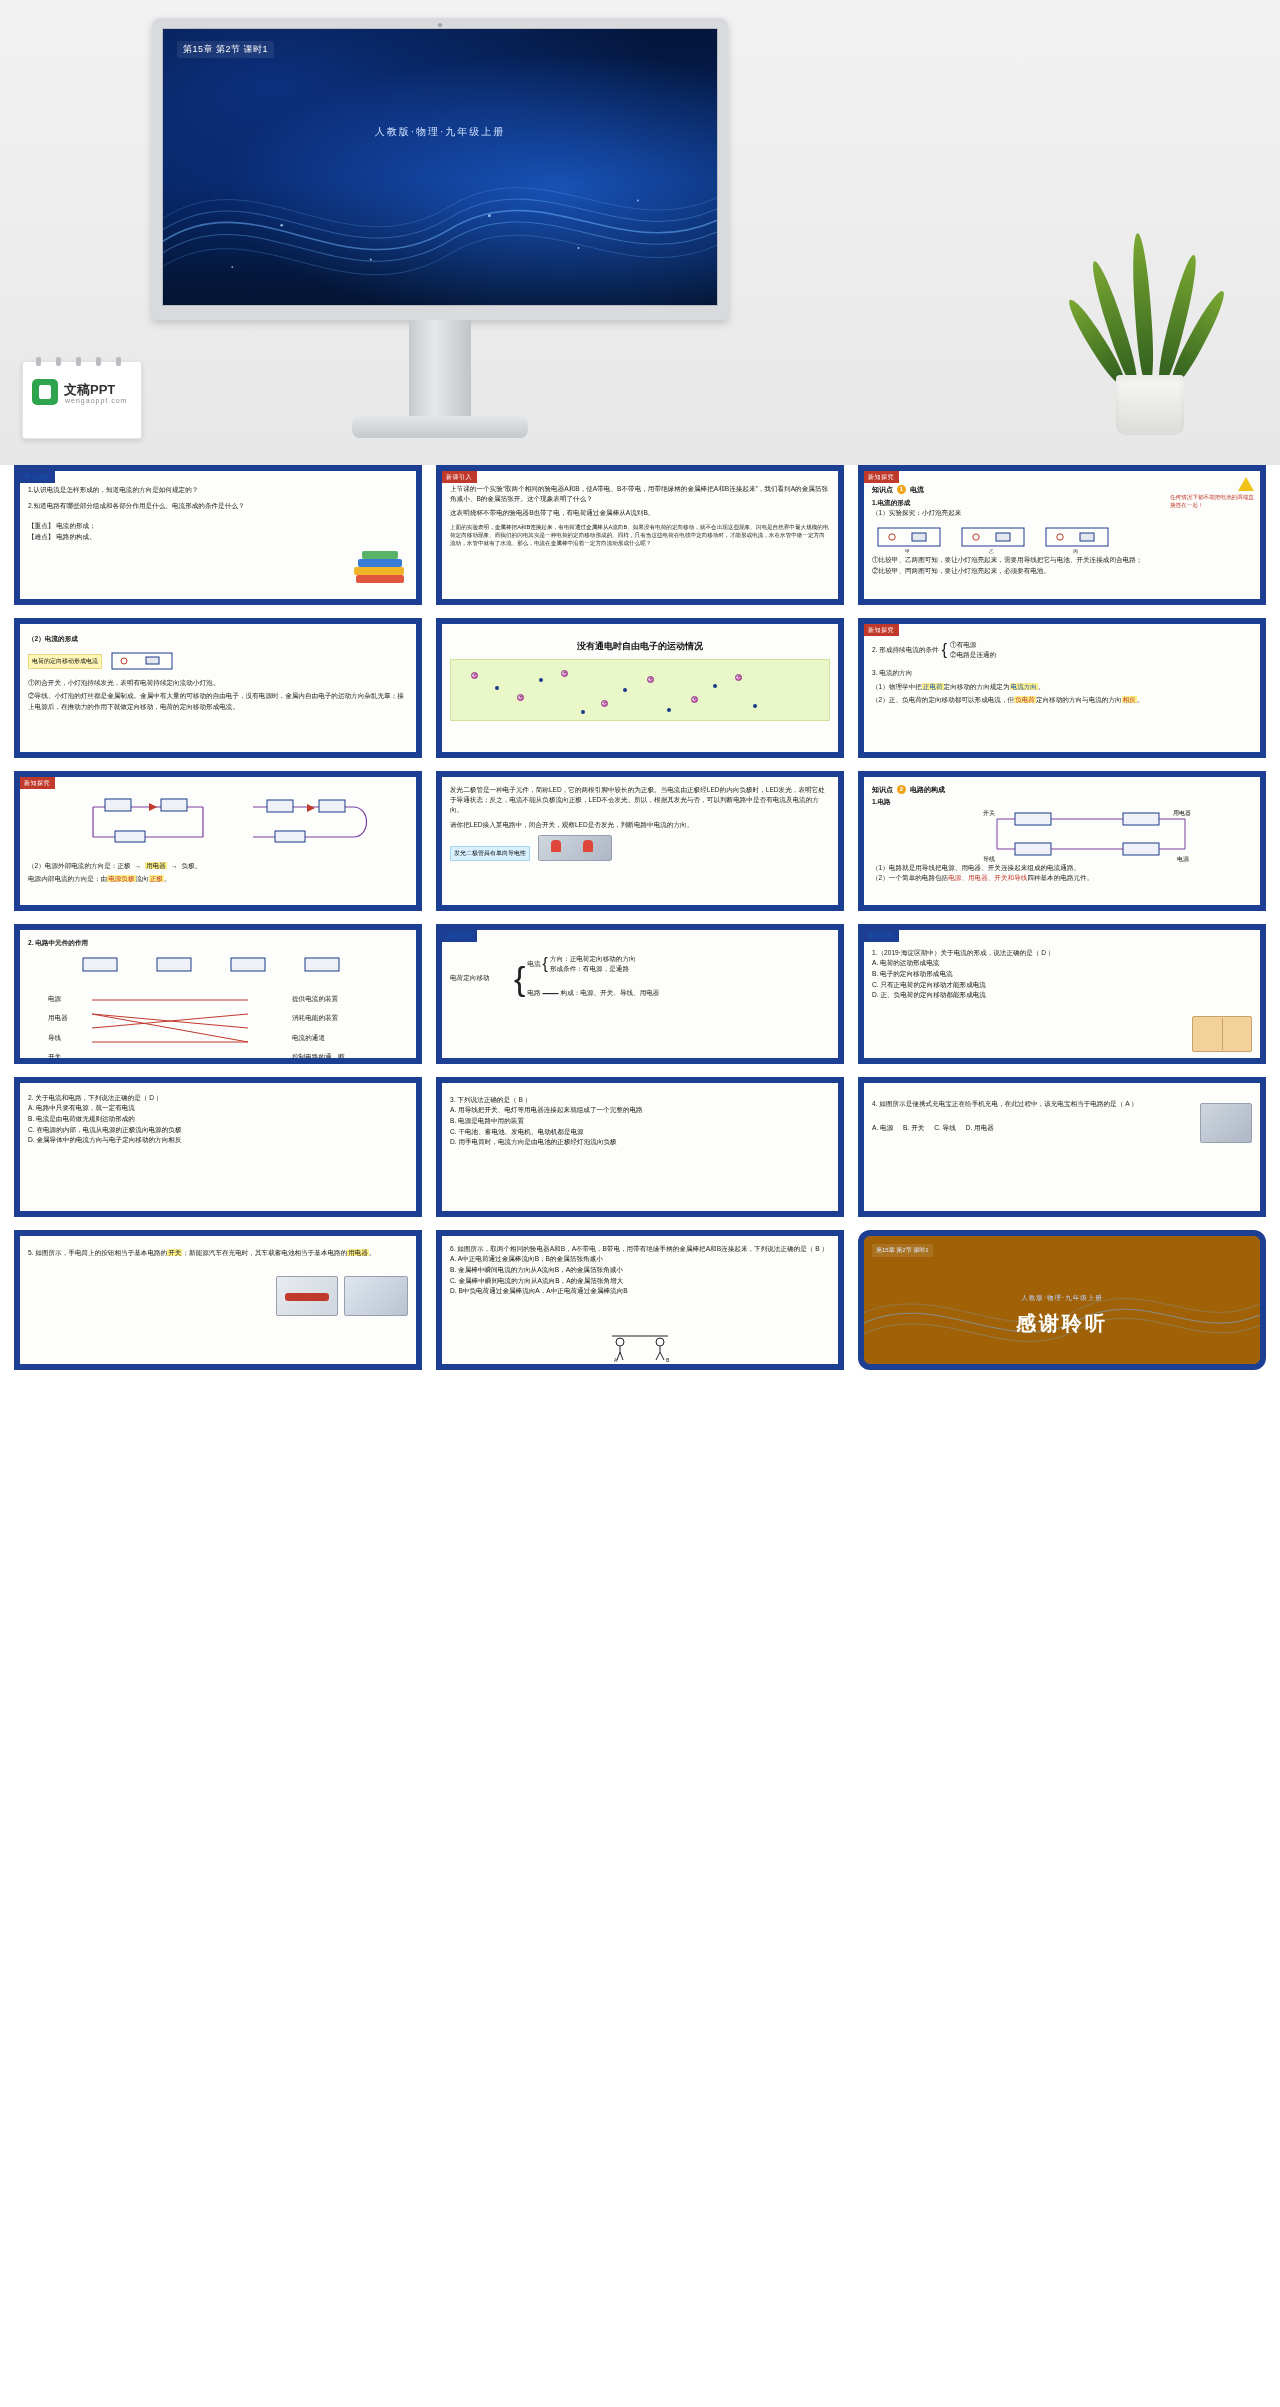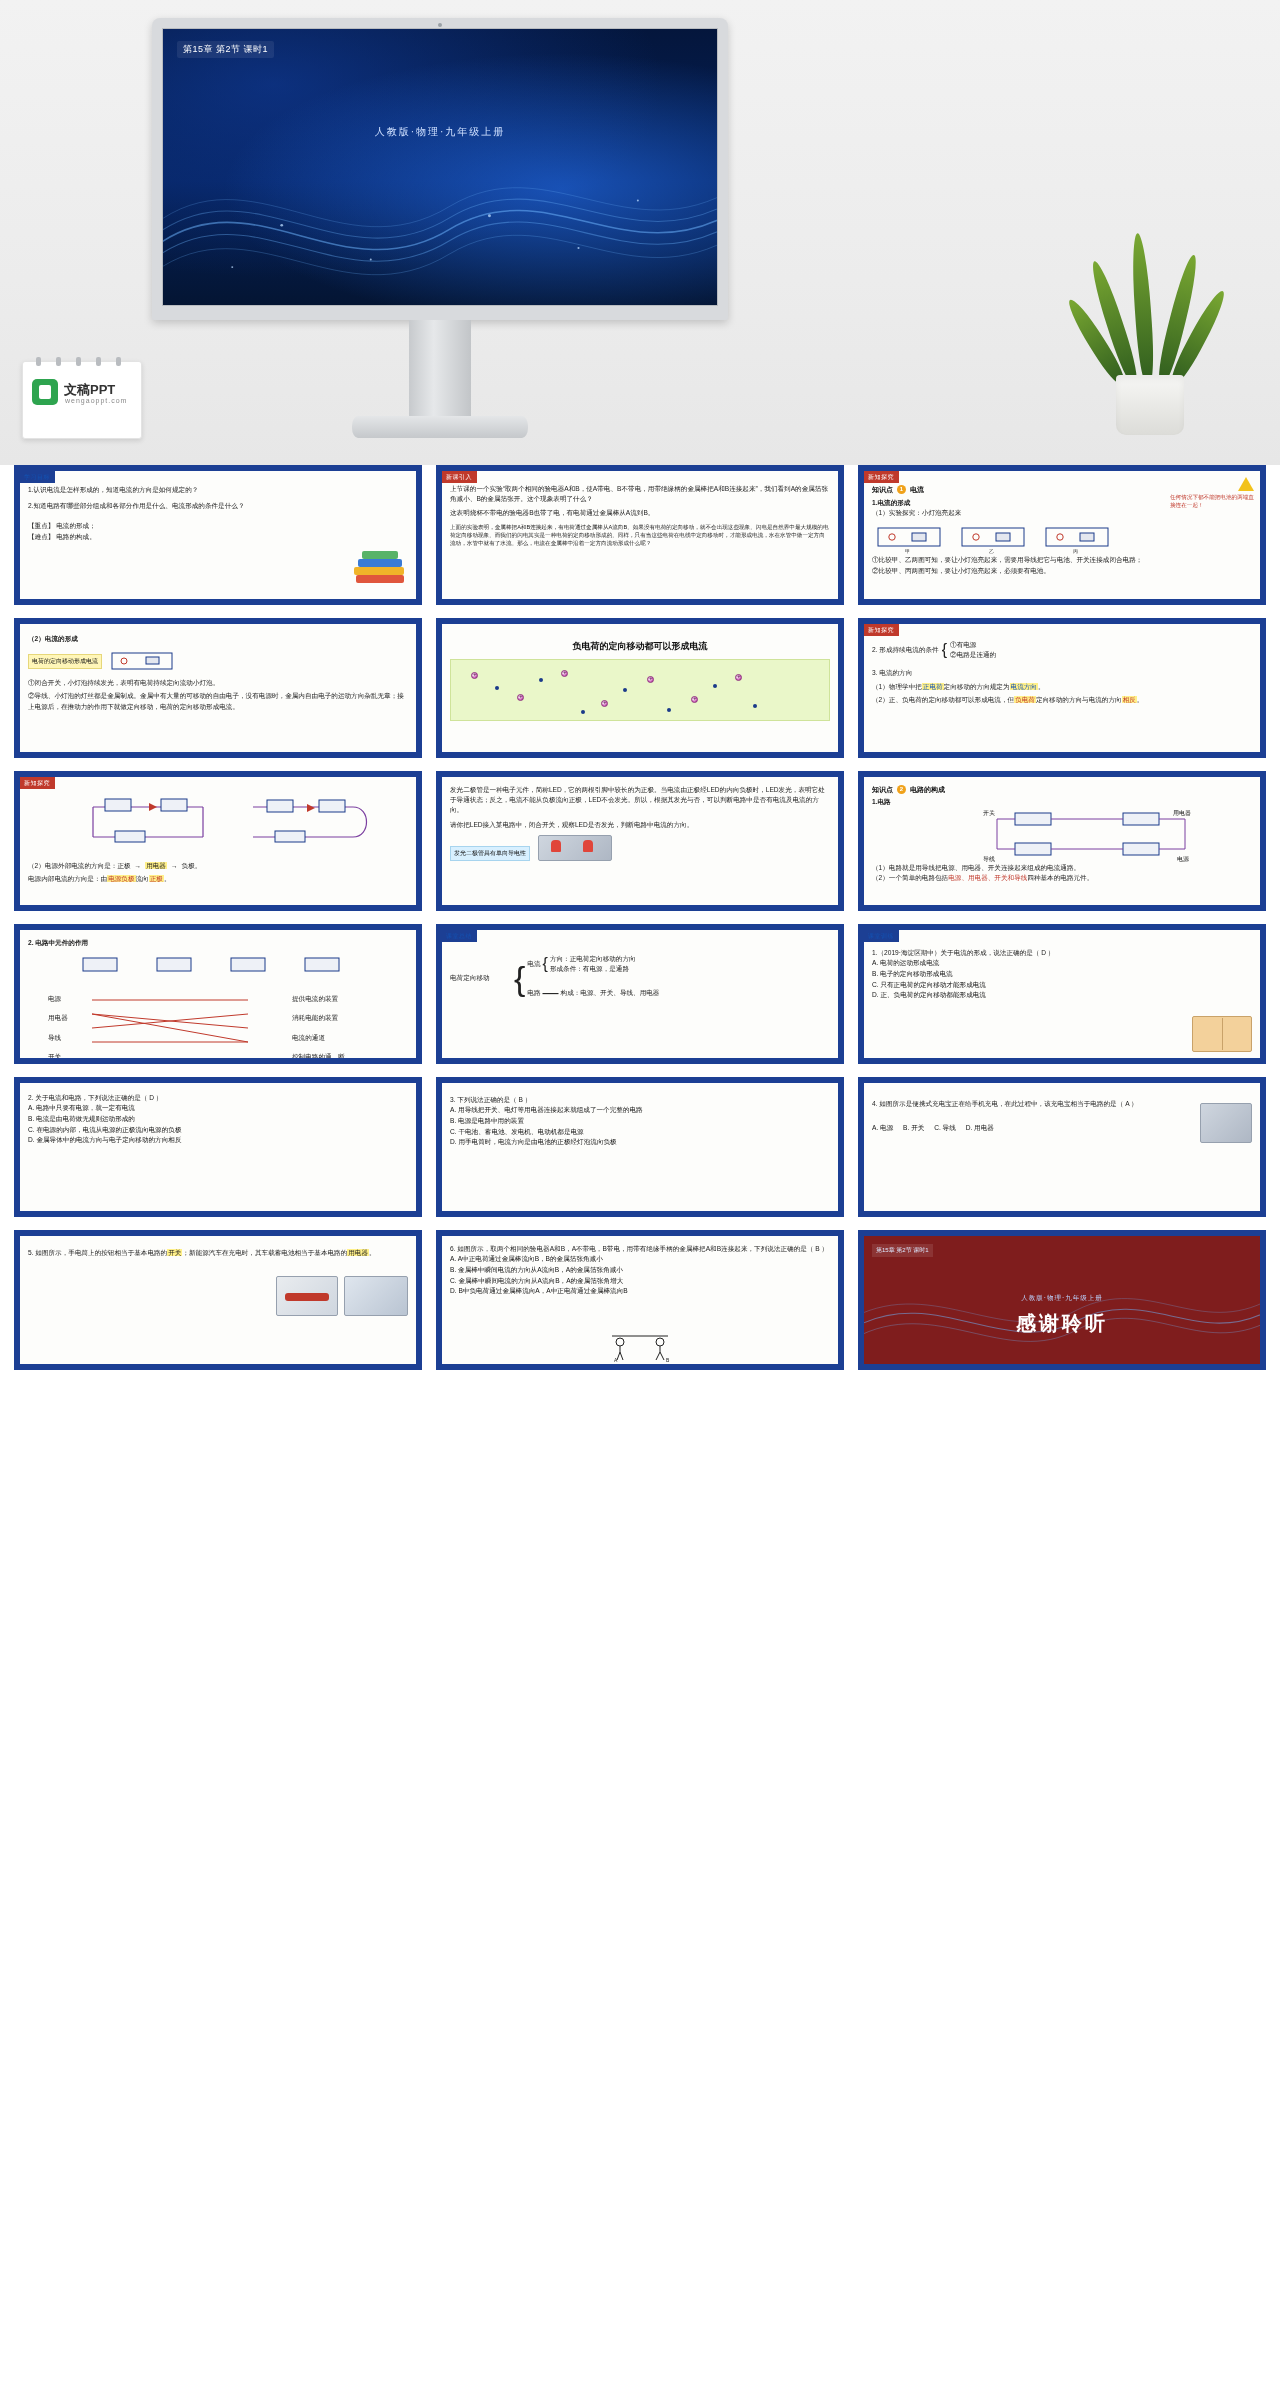--- a/index.html
+++ b/index.html
@@ -121,21 +121,21 @@
   .book-ico {
     position:absolute; right:8px; bottom:8px; width:56px; height:40px;
   }
   .bk { position:absolute; border-radius:2px; }
   .brace { font-size:16px; color:#222; }
   .col { display:flex; flex-direction:column; }
   .photo {
     background:linear-gradient(135deg,#cfd6df,#aeb7c4); border:1px solid #96a0ae; border-radius:2px;
   }
   .end-slide {
-    background:#7f1d1d; border-color:#1c3f94; color:#fff; position:relative; overflow:hidden;
+    background:#a16207; border-color:#1c3f94; color:#fff; position:relative; overflow:hidden;border-radius:12px;
   }
   .end-title { position:absolute; left:0; right:0; top:74px; text-align:center;
     font-size:20px; font-weight:bold; letter-spacing:3px; color:#fff; }
   .end-sub { position:absolute; left:0; right:0; top:58px; text-align:center; font-size:6.5px; color:#bcd4ff; letter-spacing:1px; }
   .end-tag { position:absolute; left:8px; top:8px; font-size:6px; color:#dce8ff; background:rgba(255,255,255,.1); padding:2px 4px; }
   .optline { font-size:6.6px; line-height:1.62; }
 </style>
 </head>
 <body>
 
@@ -270,21 +270,21 @@
         </svg>
       </div>
       <div class="txt">①闭合开关，小灯泡持续发光，表明有电荷持续定向流动小灯泡。</div>
       <div class="txt" style="margin-top:3px;">②导线、小灯泡的灯丝都是金属制成。金属中有大量的可移动的自由电子，没有电源时，金属内自由电子的运动方向杂乱无章；接上电源后，在推动力的作用下就做定向移动，电荷的定向移动形成电流。</div>
     </div>
   </div>
 
 
   <div class="slide">
     <div class="slide-inner">
-      <div class="title-c">负电荷的定向移动都可以形成电流</div>
+      <div class="title-c">没有通电时自由电子的运动情况</div>
       <div class="greenbox" style="height:62px;">
         <div class="electron" style="left:20px;top:12px;"></div>
         <div class="electron" style="left:66px;top:34px;"></div>
         <div class="electron" style="left:110px;top:10px;"></div>
         <div class="electron" style="left:150px;top:40px;"></div>
         <div class="electron" style="left:196px;top:16px;"></div>
         <div class="electron" style="left:240px;top:36px;"></div>
         <div class="electron" style="left:284px;top:14px;"></div>
         <div class="freeE" style="left:44px;top:26px;"></div>
         <div class="freeE" style="left:88px;top:18px;"></div>

